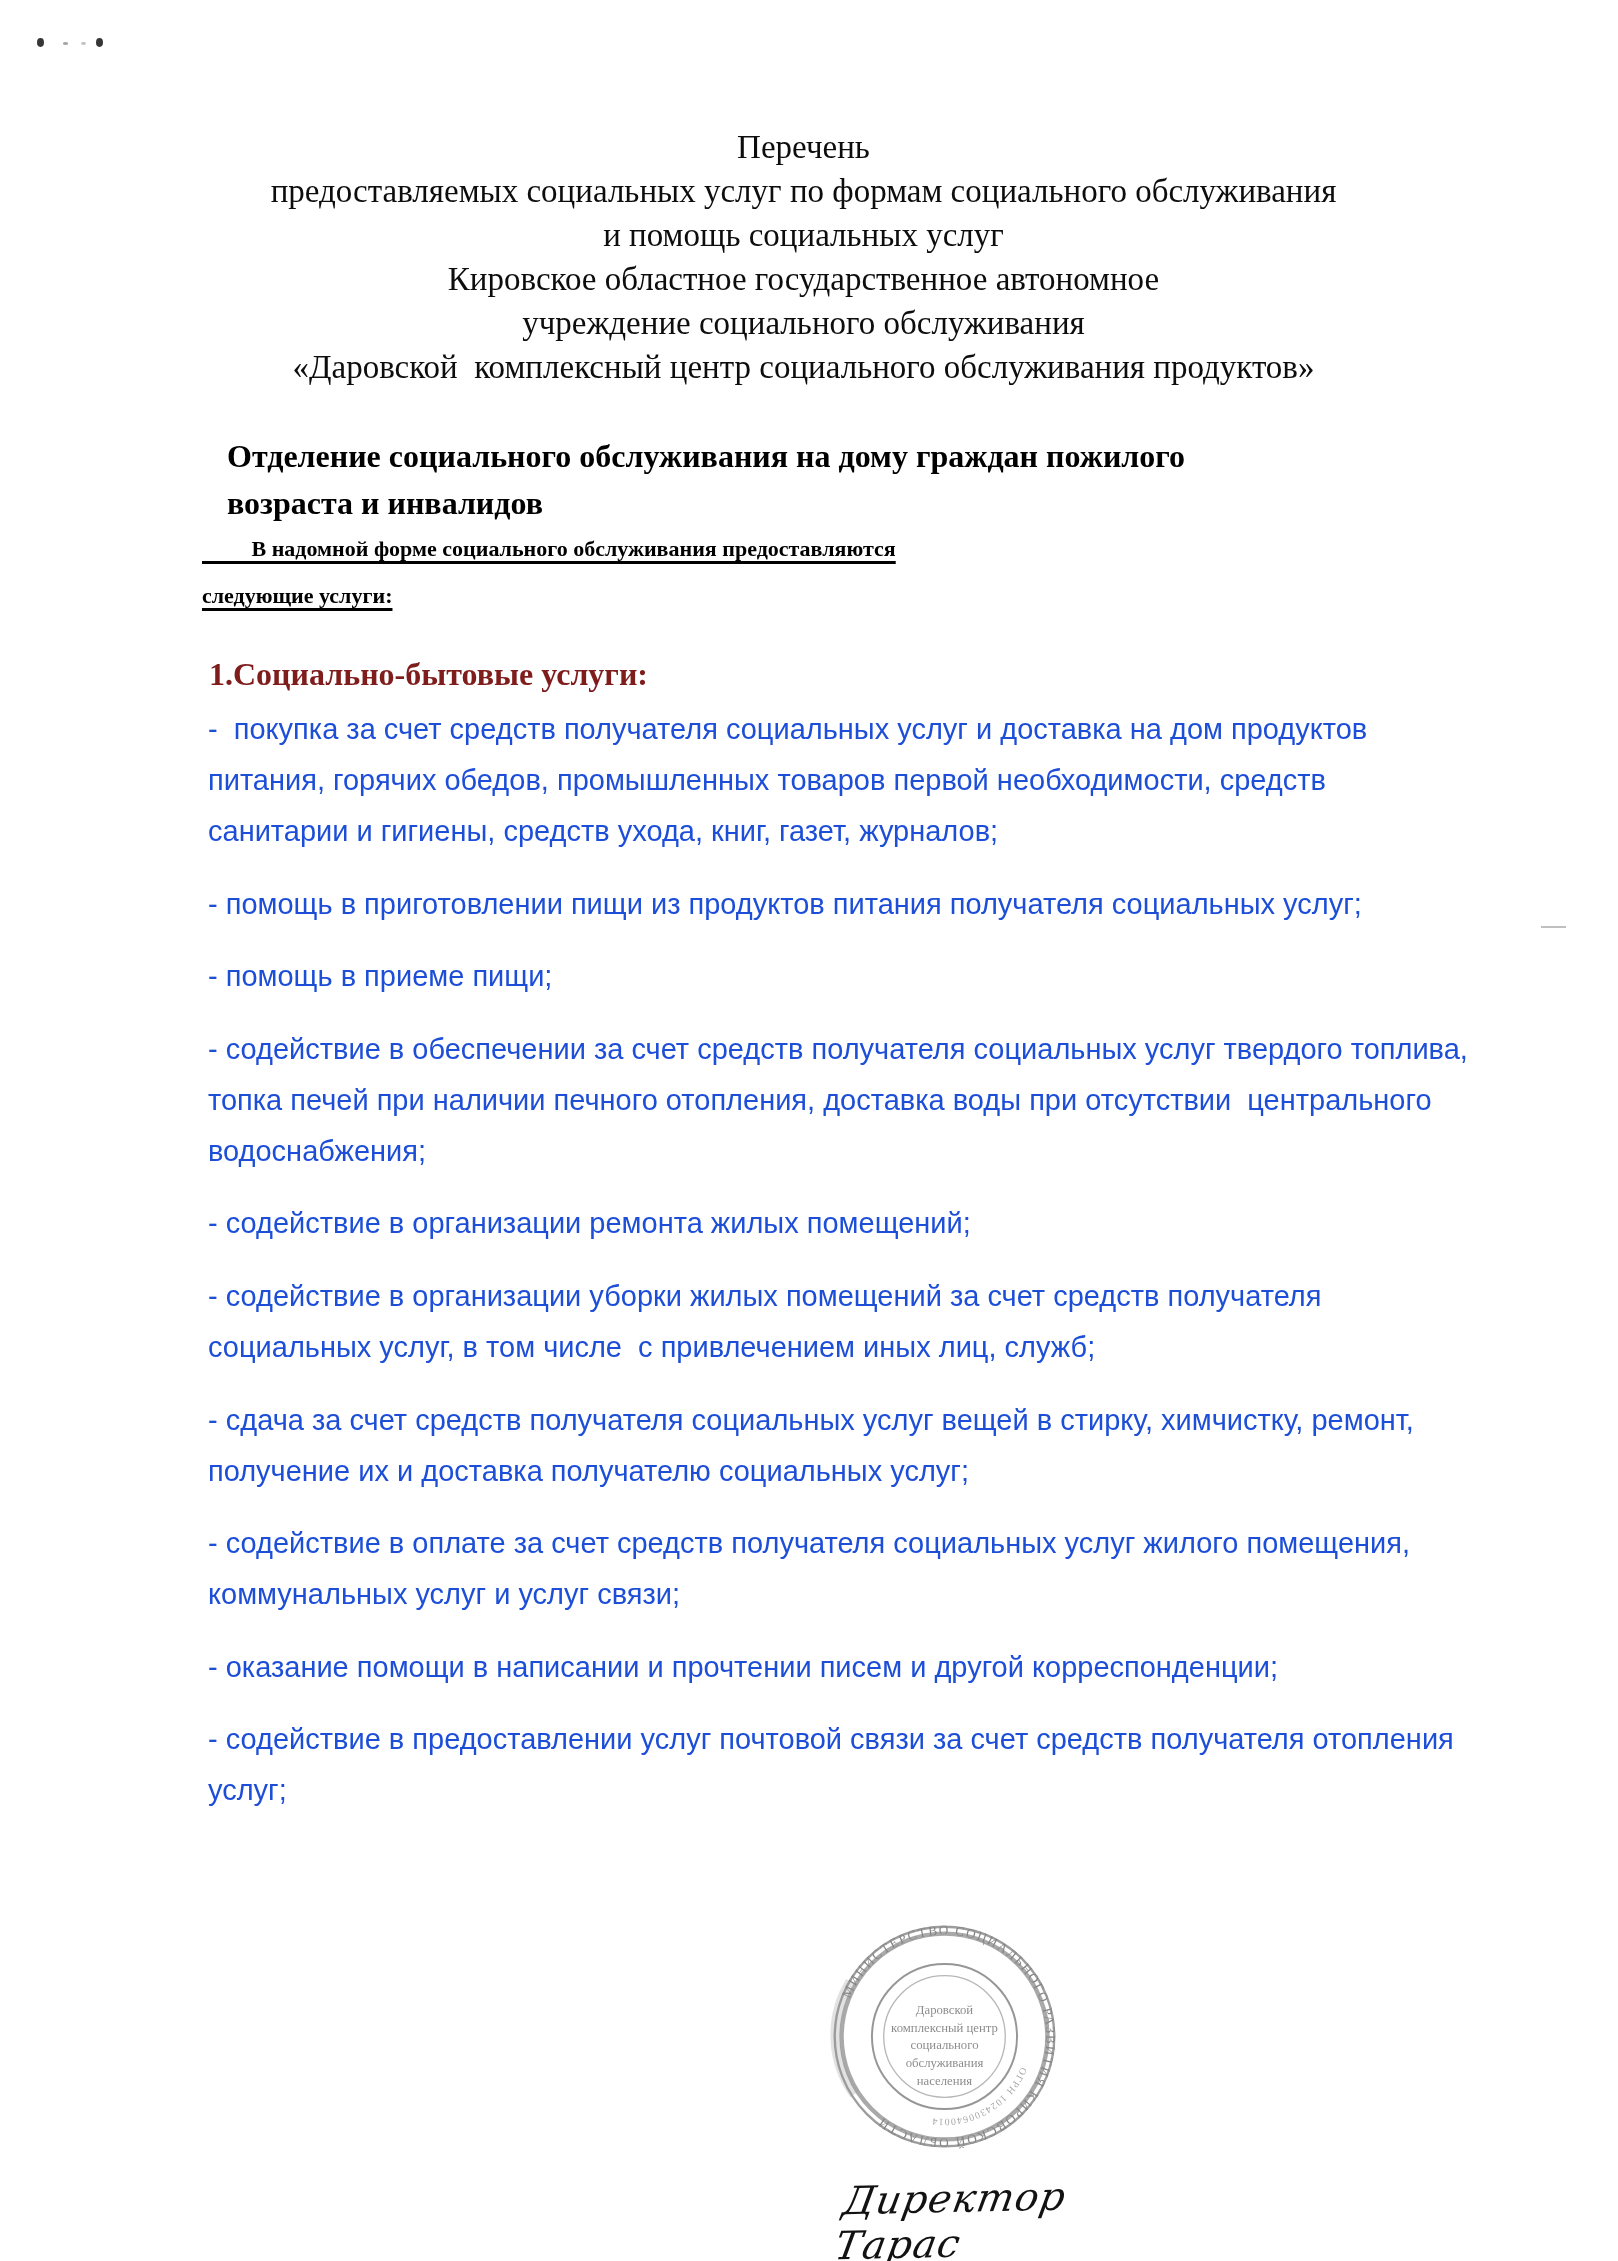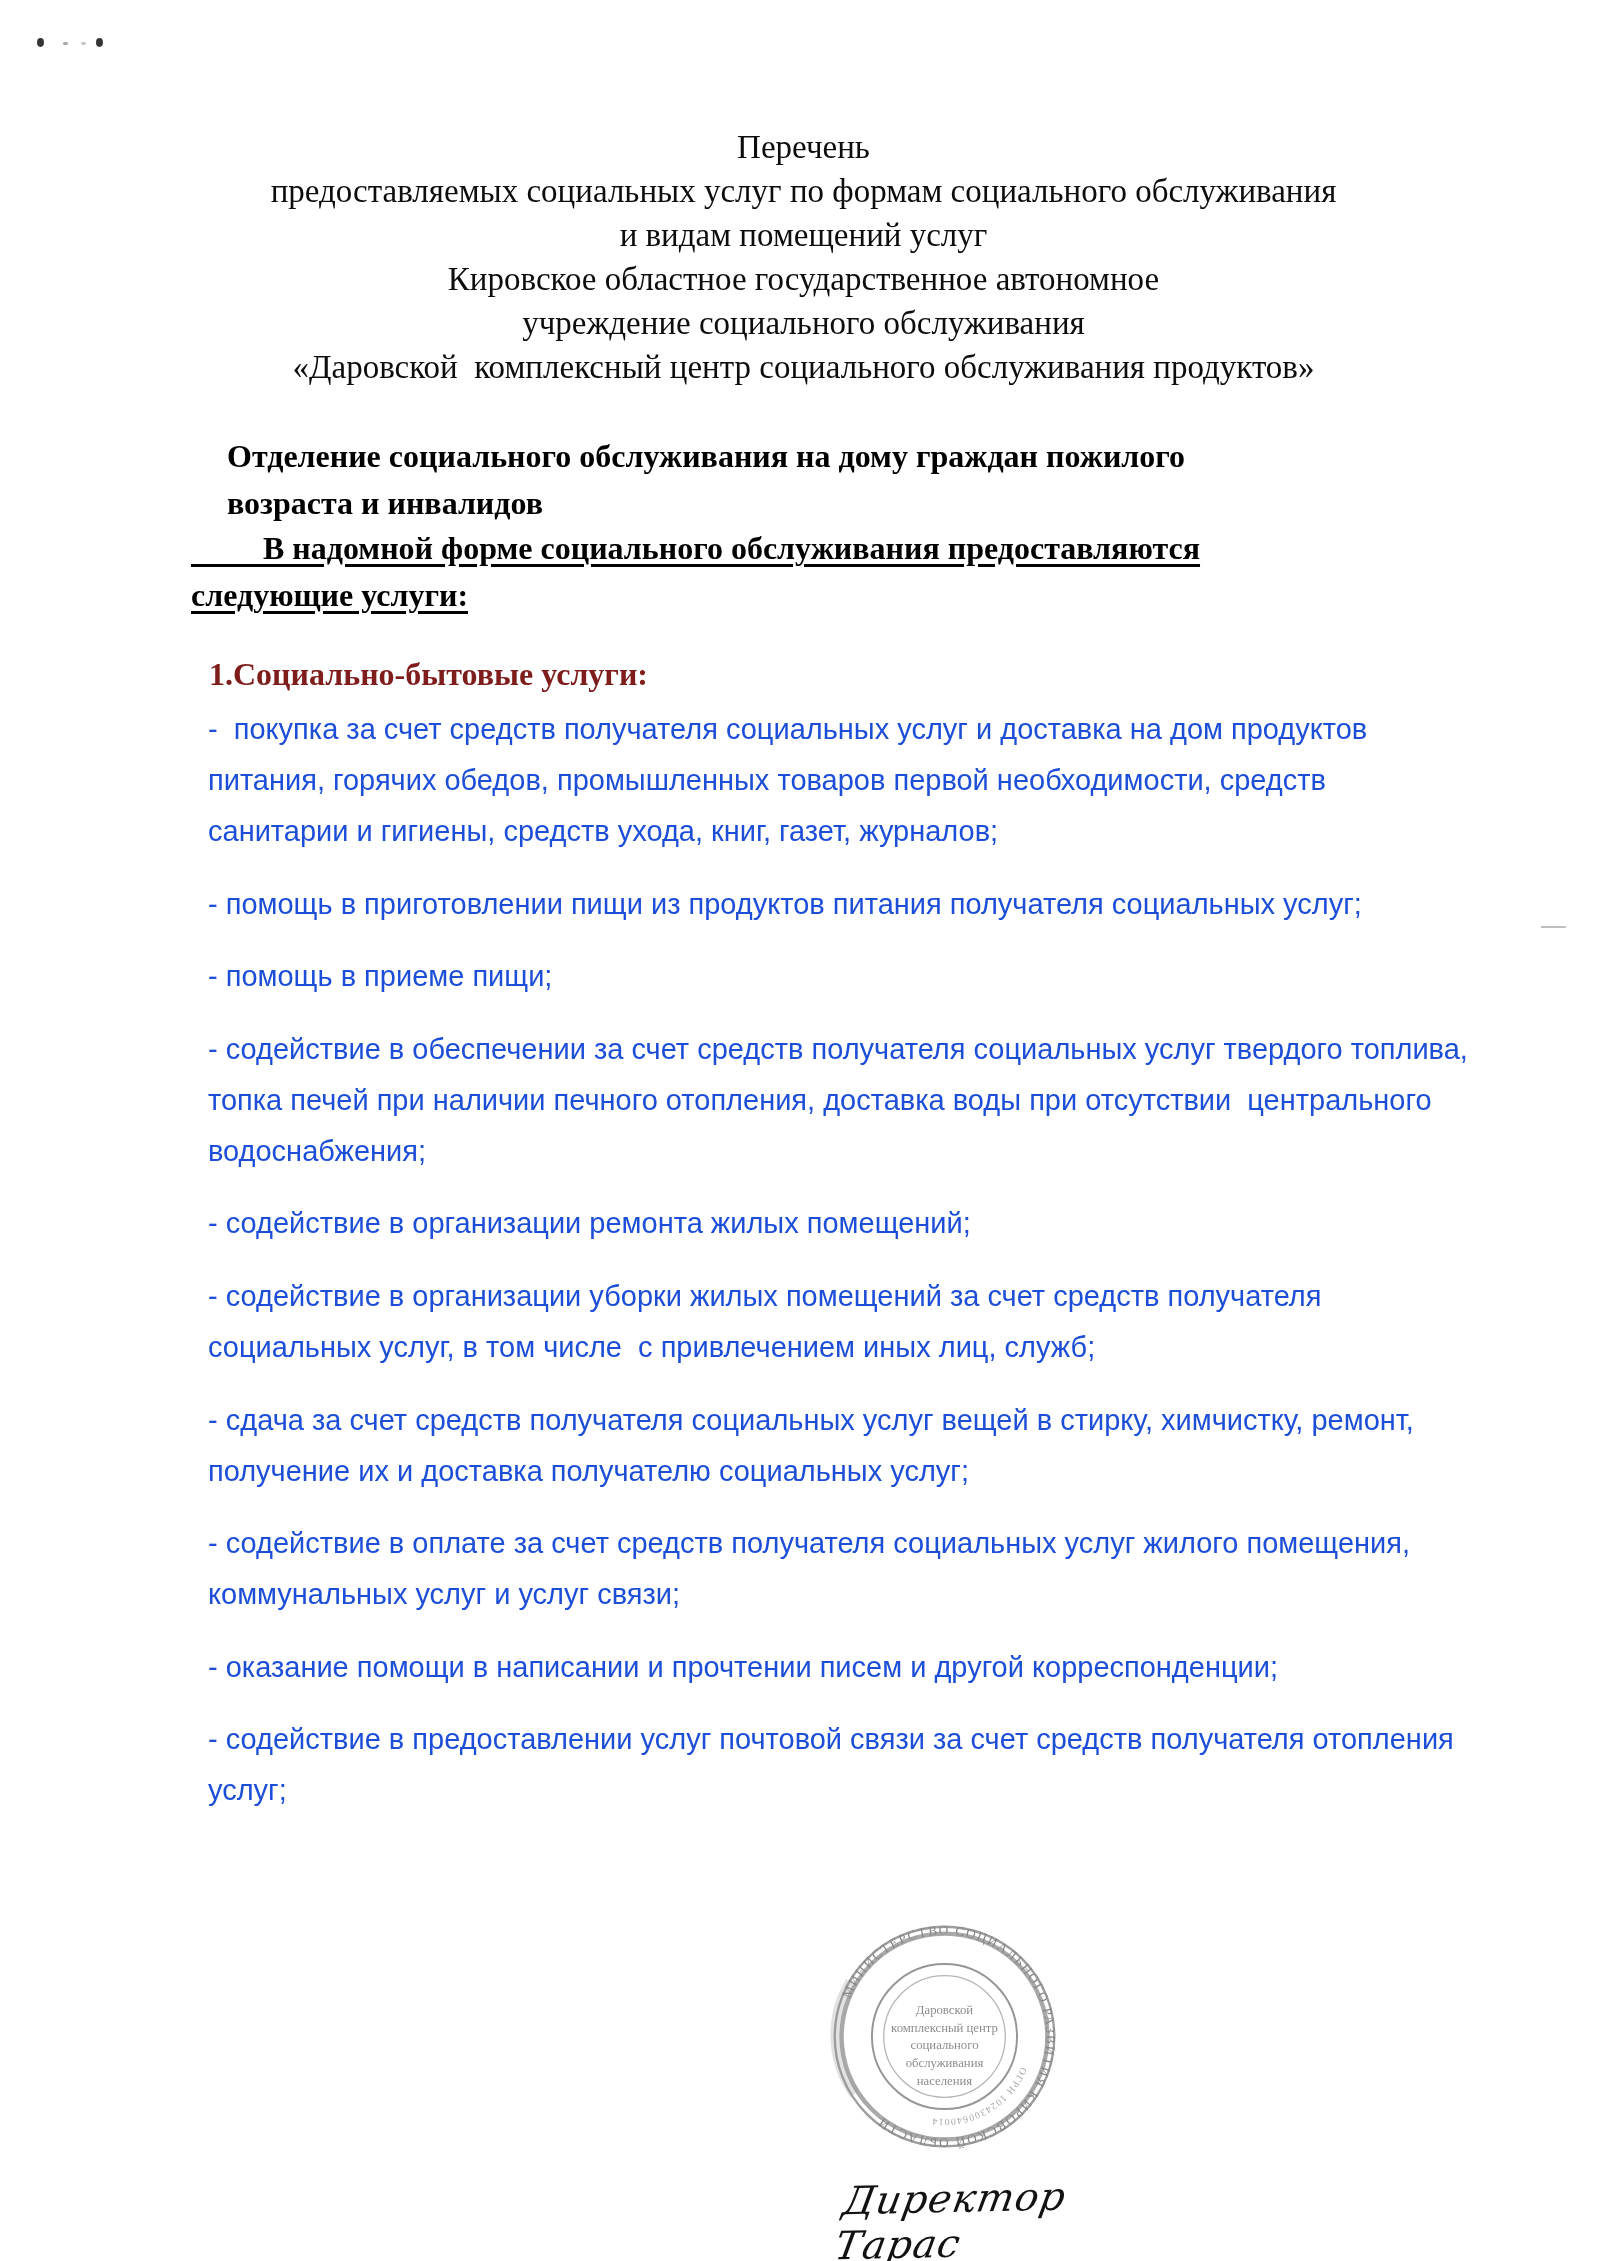--- a/index.html
+++ b/index.html
@@ -71,26 +71,26 @@
   .heading-block .hline {
     display: block;
     white-space: pre;
     text-decoration-thickness: 2.9px;
     text-underline-offset: 4.9px;
     margin-left: 18px;
   }
 
   .heading-block-2 {
     position: absolute;
-    left: 191px;
+    left: 202px;
     top: 525px;
     width: 1255px;
     font-family: "Liberation Serif", serif;
     font-weight: bold;
-    font-size: 32px;
+    font-size: 22px;
     line-height: 47px;
     color: #000;
   }
   .heading-block-2 .hline {
     display: block;
     white-space: pre;
     text-decoration: underline;
     text-decoration-thickness: 2.9px;
     text-underline-offset: 4.9px;
   }
@@ -177,21 +177,21 @@
     <span class="dot-b"></span>
     <span class="dot-c"></span>
     <span class="dot-d"></span>
   </div>
 
   <div class="edge-mark"></div>
 
   <div class="title-block">
     <span class="tline">Перечень</span>
     <span class="tline">предоставляемых социальных услуг по формам социального обслуживания</span>
-    <span class="tline">и видам помещений услуг</span>
+    <span class="tline">и помощь социальных услуг</span>
     <span class="tline">Кировское областное государственное автономное</span>
     <span class="tline">учреждение социального обслуживания</span>
     <span class="tline">«Даровской  комплексный центр социального обслуживания продуктов»</span>
   </div>
 
   <div class="heading-block">
     <span class="hline">Отделение социального обслуживания на дому граждан пожилого</span>
     <span class="hline">возраста и инвалидов</span>
   </div>
 

